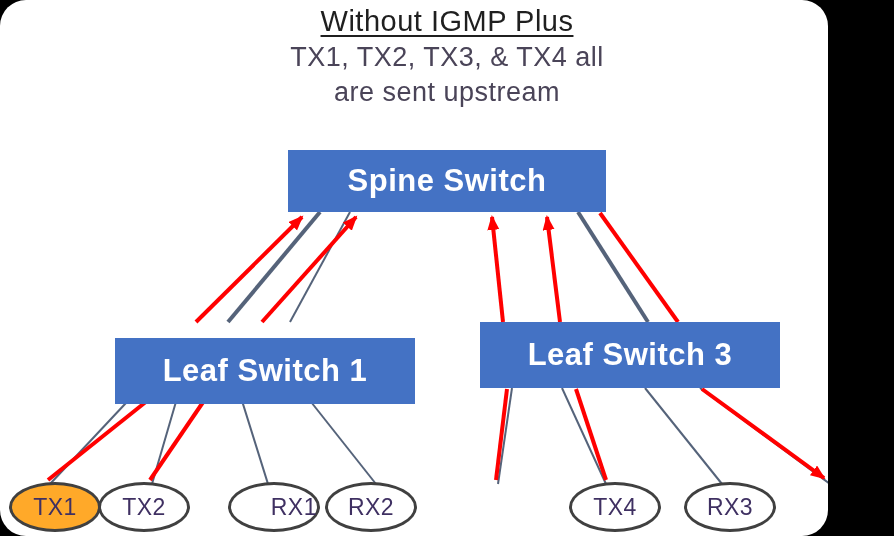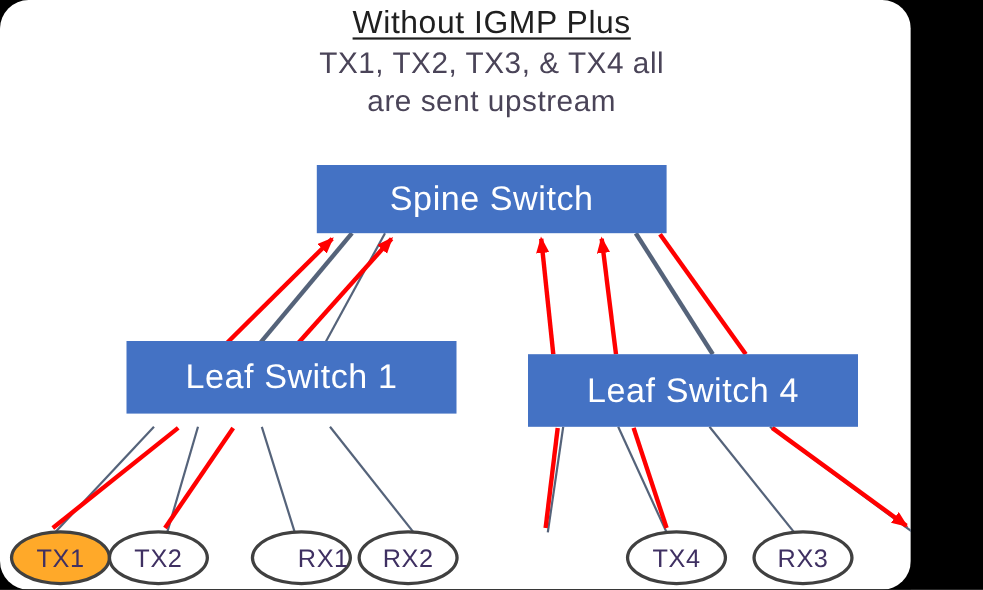--- a/index.html
+++ b/index.html
@@ -36,24 +36,25 @@
   }
   #edges-svg{
     position:absolute;left:0;top:0;z-index:1;
   }
   .switch{
     position:absolute;
     background:#4472C4;
     color:#ffffff;
     display:flex;align-items:center;justify-content:center;
     z-index:2;
+    font-weight:bold;
   }
   .switch span{font-size:31px;letter-spacing:.5px;}
   .spine{left:288px;top:150px;width:318px;height:62px;}
-  .leaf1{left:115px;top:310px;width:300px;height:66px;}
+  .leaf1{left:115px;top:338px;width:300px;height:66px;}
   .leaf2{left:480px;top:322px;width:300px;height:66px;}
   .endpoint{
     position:absolute;top:482px;
     width:86px;height:44px;
     background:#ffffff;
     border:3px solid #404040;
     border-radius:50%;
     display:flex;align-items:center;justify-content:center;
     z-index:2;
   }
@@ -112,21 +113,21 @@
     <div class="subtitle">are sent upstream</div>
   </div>
 
   <div class="switch spine">
     <span>Spine Switch</span>
   </div>
   <div class="switch leaf1">
     <span>Leaf Switch 1</span>
   </div>
   <div class="switch leaf2">
-    <span>Leaf Switch 4</span>
+    <span>Leaf Switch 3</span>
   </div>
 
   <div class="endpoint ep-0" style="background: rgb(255, 169, 41);">
     <span>TX1</span>
   </div>
   <div class="endpoint ep-1">
     <span>TX2</span>
   </div>
   <div class="endpoint ep-2">
     <span>RX1</span>

